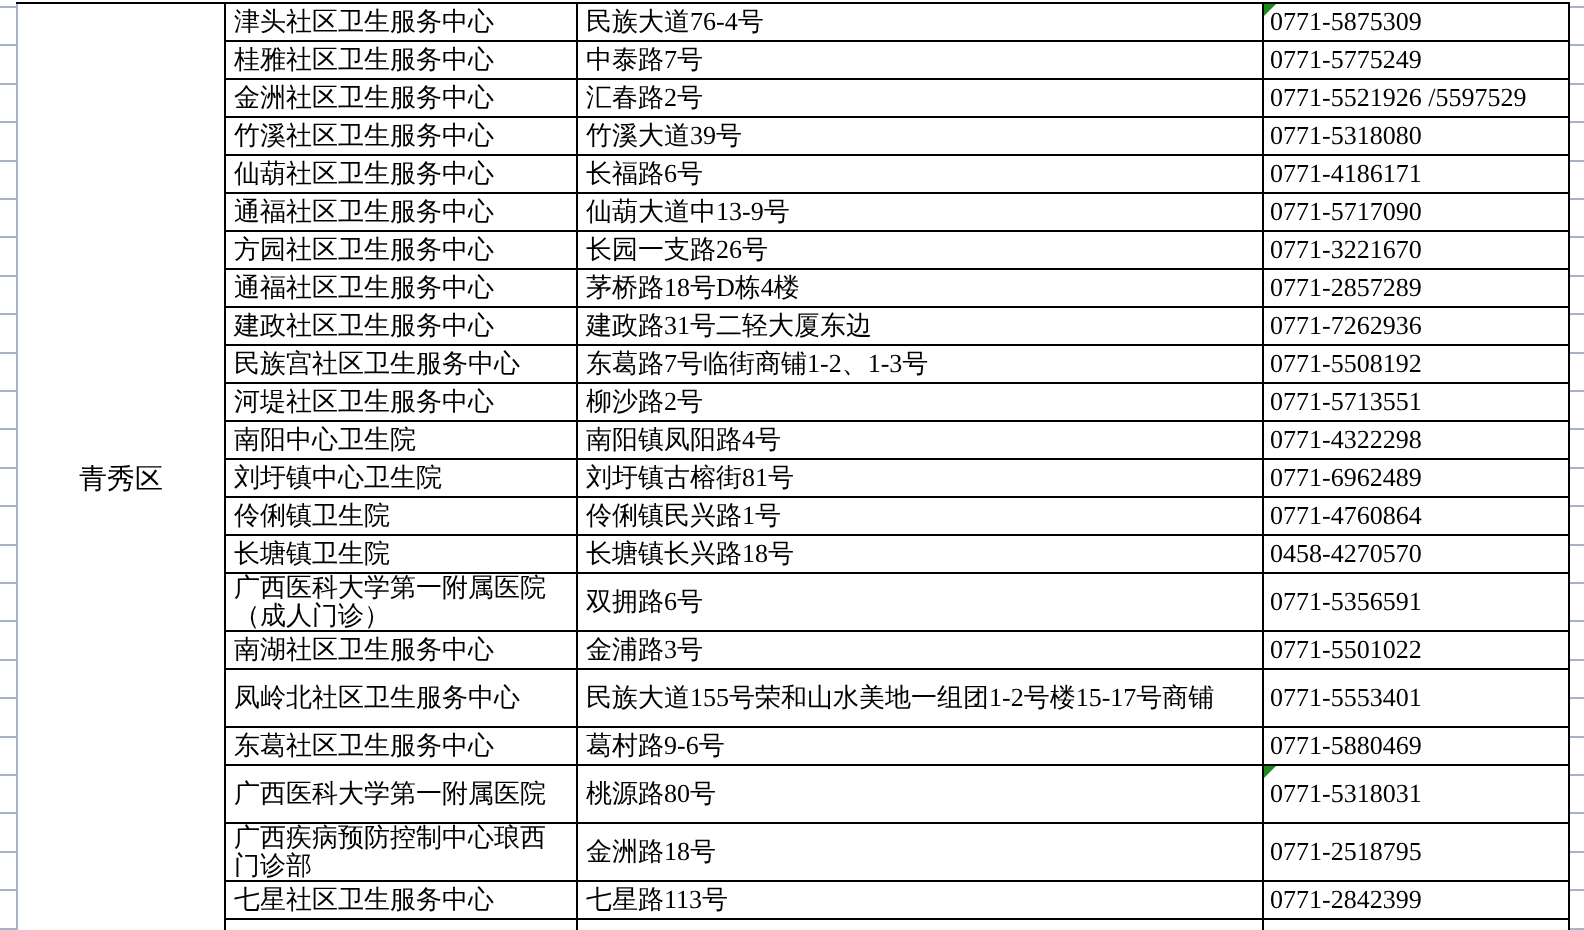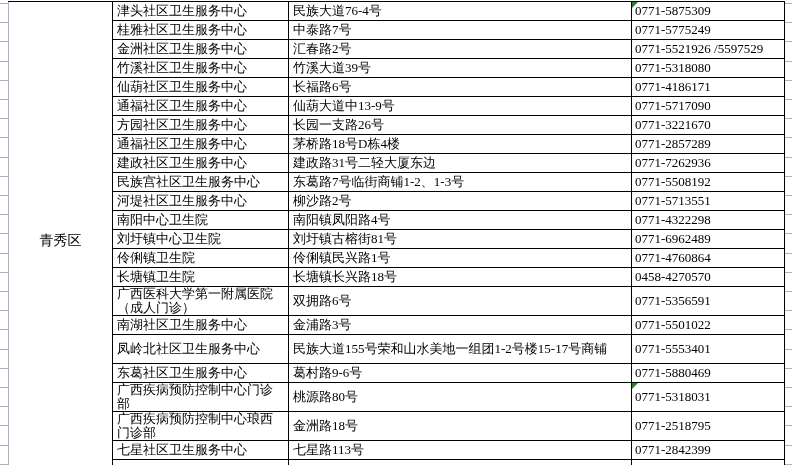--- a/index.html
+++ b/index.html
@@ -167,21 +167,21 @@
     <td class="name">凤岭北社区卫生服务中心</td>
     <td class="addr">民族大道155号荣和山水美地一组团1-2号楼15-17号商铺</td>
     <td class="phone">0771-5553401</td>
   </tr>
         <tr>
     <td class="name">东葛社区卫生服务中心</td>
     <td class="addr">葛村路9-6号</td>
     <td class="phone">0771-5880469</td>
   </tr>
         <tr class="tall">
-    <td class="name">广西疾病预防控制中心门诊部</td>
+    <td class="name">广西医科大学第一附属医院</td>
     <td class="addr">桃源路80号</td>
     <td class="phone"><span class="tri"></span>0771-5318031</td>
   </tr>
         <tr class="tall">
     <td class="name">广西疾病预防控制中心琅西门诊部</td>
     <td class="addr">金洲路18号</td>
     <td class="phone">0771-2518795</td>
   </tr>
         <tr>
     <td class="name">七星社区卫生服务中心</td>

